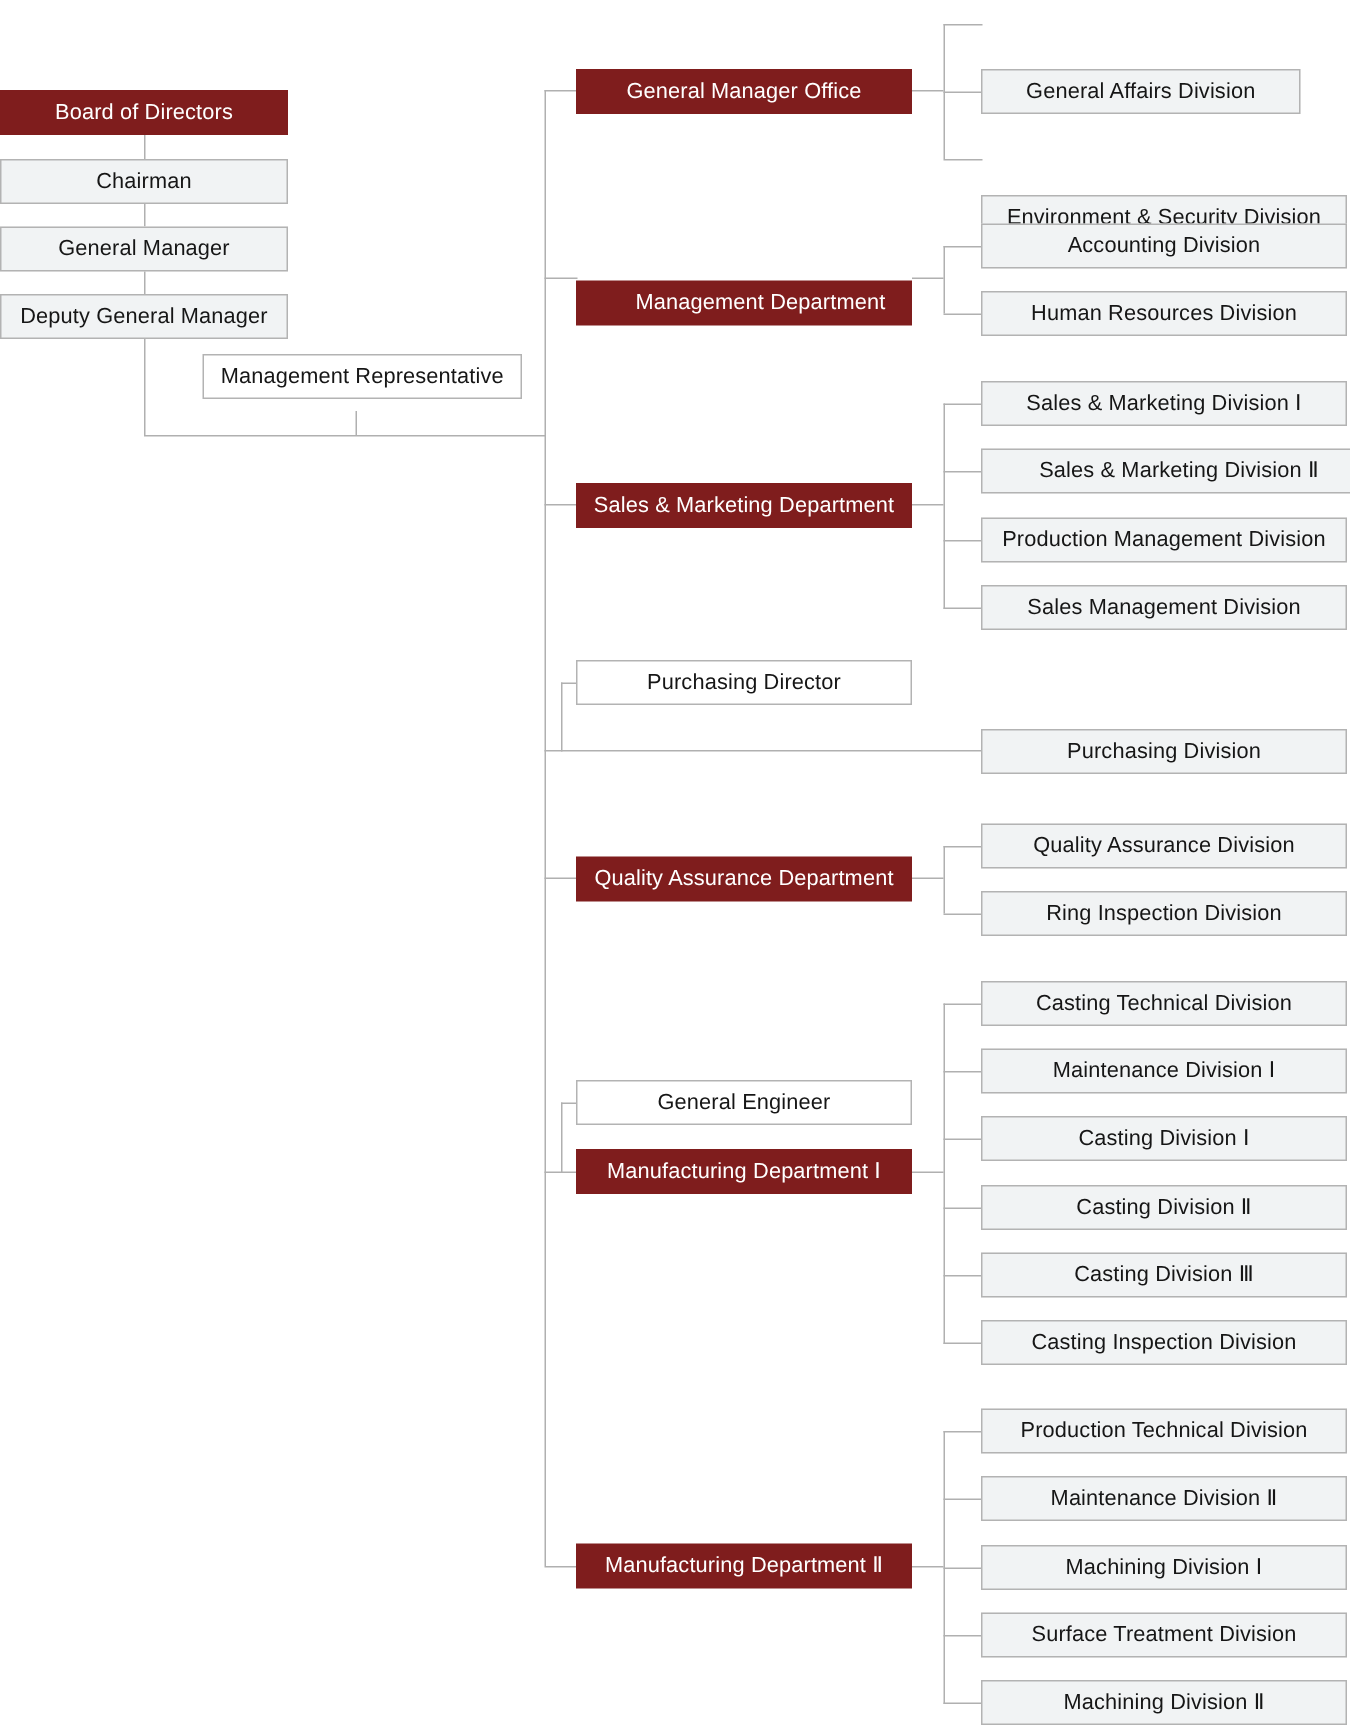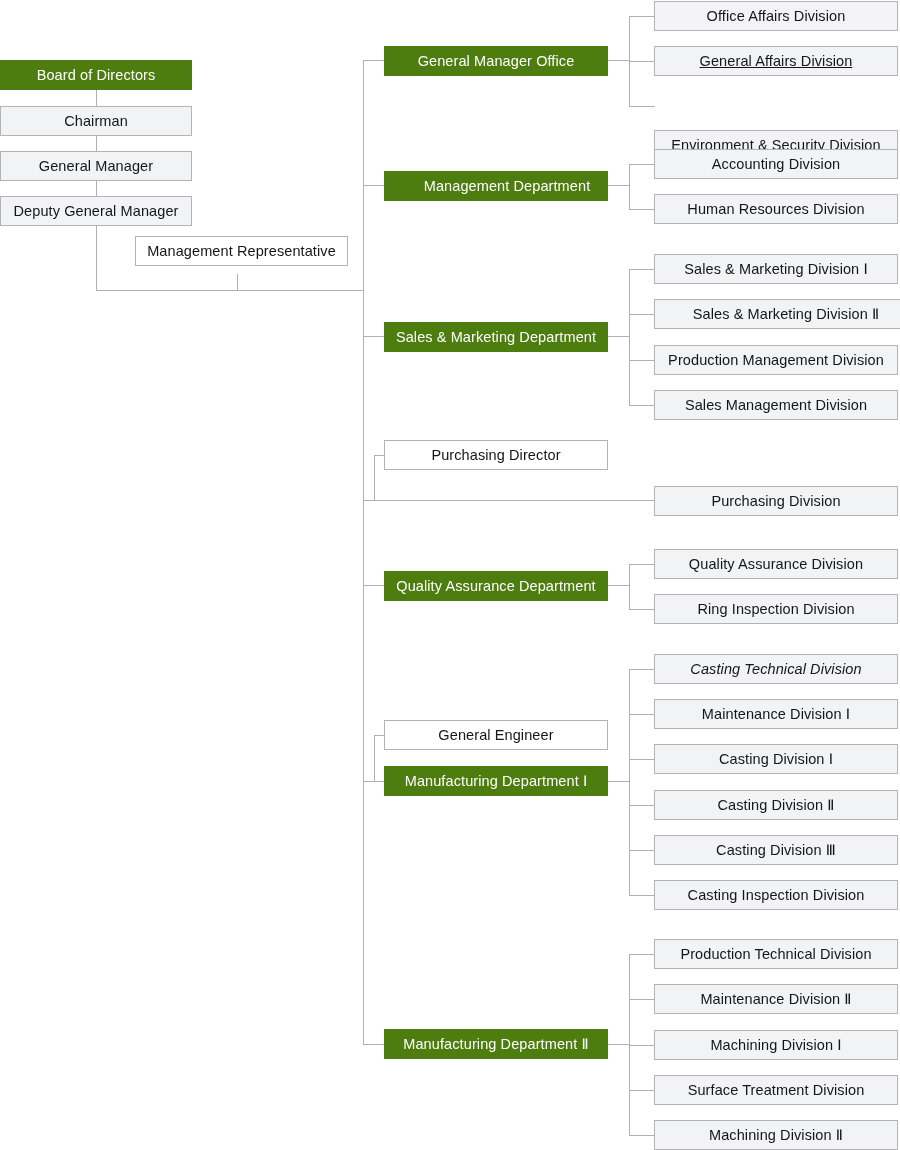--- a/index.html
+++ b/index.html
@@ -24,21 +24,21 @@
     justify-content: center;
     height: 30px;
     font-size: 14.5px;
     line-height: 1;
     letter-spacing: 0.1px;
     text-align: center;
     white-space: nowrap;
     z-index: 3;
   }
   .node.blue {
-    background: #4d7c0f;
+    background: #7f1d1d;
     color: #ffffff;
     border: none;
   }
   .node.gray {
     background: #f1f3f4;
     color: #161616;
     border: 1px solid #b3b3b3;
   }
   .node.white {
     background: #ffffff;
@@ -124,44 +124,43 @@
   <div class="line hline" style="left:629px; top:1090px; width:26px;"></div>
   <div class="line hline" style="left:629px; top:1135px; width:26px;"></div>
 
   <div class="node blue" style="left:0px;   top:60px;  width:192px;">Board of Directors</div>
   <div class="node gray" style="left:0px;   top:106px; width:192px;">Chairman</div>
   <div class="node gray" style="left:0px;   top:151px; width:192px;">General Manager</div>
   <div class="node gray" style="left:0px;   top:196px; width:192px;">Deputy General Manager</div>
   <div class="node white" style="left:135px; top:236px; width:213px;">Management Representative</div>
 
   <div class="node blue" style="left:384px; top:46px; width:224px;">General Manager Office</div>
-  <div class="node gray" style="left:654px; top:1px;   width:244px;">Office Affairs Division</div>
-  <div class="node gray" style="left:654px; top:46px;  width:244px;text-decoration:underline;">General Affairs Division</div>
+  <div class="node gray" style="left:654px; top:46px;  width:213px;">General Affairs Division</div>
   <div class="node gray" style="left:654px; top:91px;  width:244px;margin-top:39px;">Environment &amp; Security Division</div>
 
-  <div class="node blue" style="left:384px; top:171px; width:224px;padding-left:22px;">Management Department</div>
+  <div class="node blue" style="left:384px; top:187px; width:224px;padding-left:22px;">Management Department</div>
   <div class="node gray" style="left:654px; top:149px; width:244px;">Accounting Division</div>
   <div class="node gray" style="left:654px; top:194px; width:244px;">Human Resources Division</div>
 
   <div class="node blue" style="left:384px; top:322px; width:224px;">Sales &amp; Marketing Department</div>
   <div class="node gray" style="left:654px; top:254px; width:244px;">Sales &amp; Marketing Division Ⅰ</div>
   <div class="node gray" style="left:654px; top:299px; width:264px;">Sales &amp; Marketing Division Ⅱ</div>
   <div class="node gray" style="left:654px; top:345px; width:244px;">Production Management Division</div>
   <div class="node gray" style="left:654px; top:390px; width:244px;">Sales Management Division</div>
 
   <div class="node white" style="left:384px; top:440px; width:224px;">Purchasing Director</div>
   <div class="node gray" style="left:654px; top:486px; width:244px;">Purchasing Division</div>
 
   <div class="node blue" style="left:384px; top:571px; width:224px;">Quality Assurance Department</div>
   <div class="node gray" style="left:654px; top:549px; width:244px;">Quality Assurance Division</div>
   <div class="node gray" style="left:654px; top:594px; width:244px;">Ring Inspection Division</div>
 
   <div class="node white" style="left:384px; top:720px; width:224px;">General Engineer</div>
   <div class="node blue" style="left:384px; top:766px; width:224px;">Manufacturing Department Ⅰ</div>
-  <div class="node gray" style="left:654px; top:654px; width:244px;font-style:italic;">Casting Technical Division</div>
+  <div class="node gray" style="left:654px; top:654px; width:244px;">Casting Technical Division</div>
   <div class="node gray" style="left:654px; top:699px; width:244px;">Maintenance Division Ⅰ</div>
   <div class="node gray" style="left:654px; top:790px; width:244px;">Casting Division Ⅱ</div>
   <div class="node gray" style="left:654px; top:744px; width:244px;">Casting Division Ⅰ</div>
   <div class="node gray" style="left:654px; top:835px; width:244px;">Casting Division Ⅲ</div>
   <div class="node gray" style="left:654px; top:880px; width:244px;">Casting Inspection Division</div>
 
   <div class="node blue" style="left:384px; top:1029px; width:224px;">Manufacturing Department Ⅱ</div>
   <div class="node gray" style="left:654px; top:939px;  width:244px;">Production Technical Division</div>
   <div class="node gray" style="left:654px; top:984px;  width:244px;">Maintenance Division Ⅱ</div>
   <div class="node gray" style="left:654px; top:1030px; width:244px;">Machining Division Ⅰ</div>

